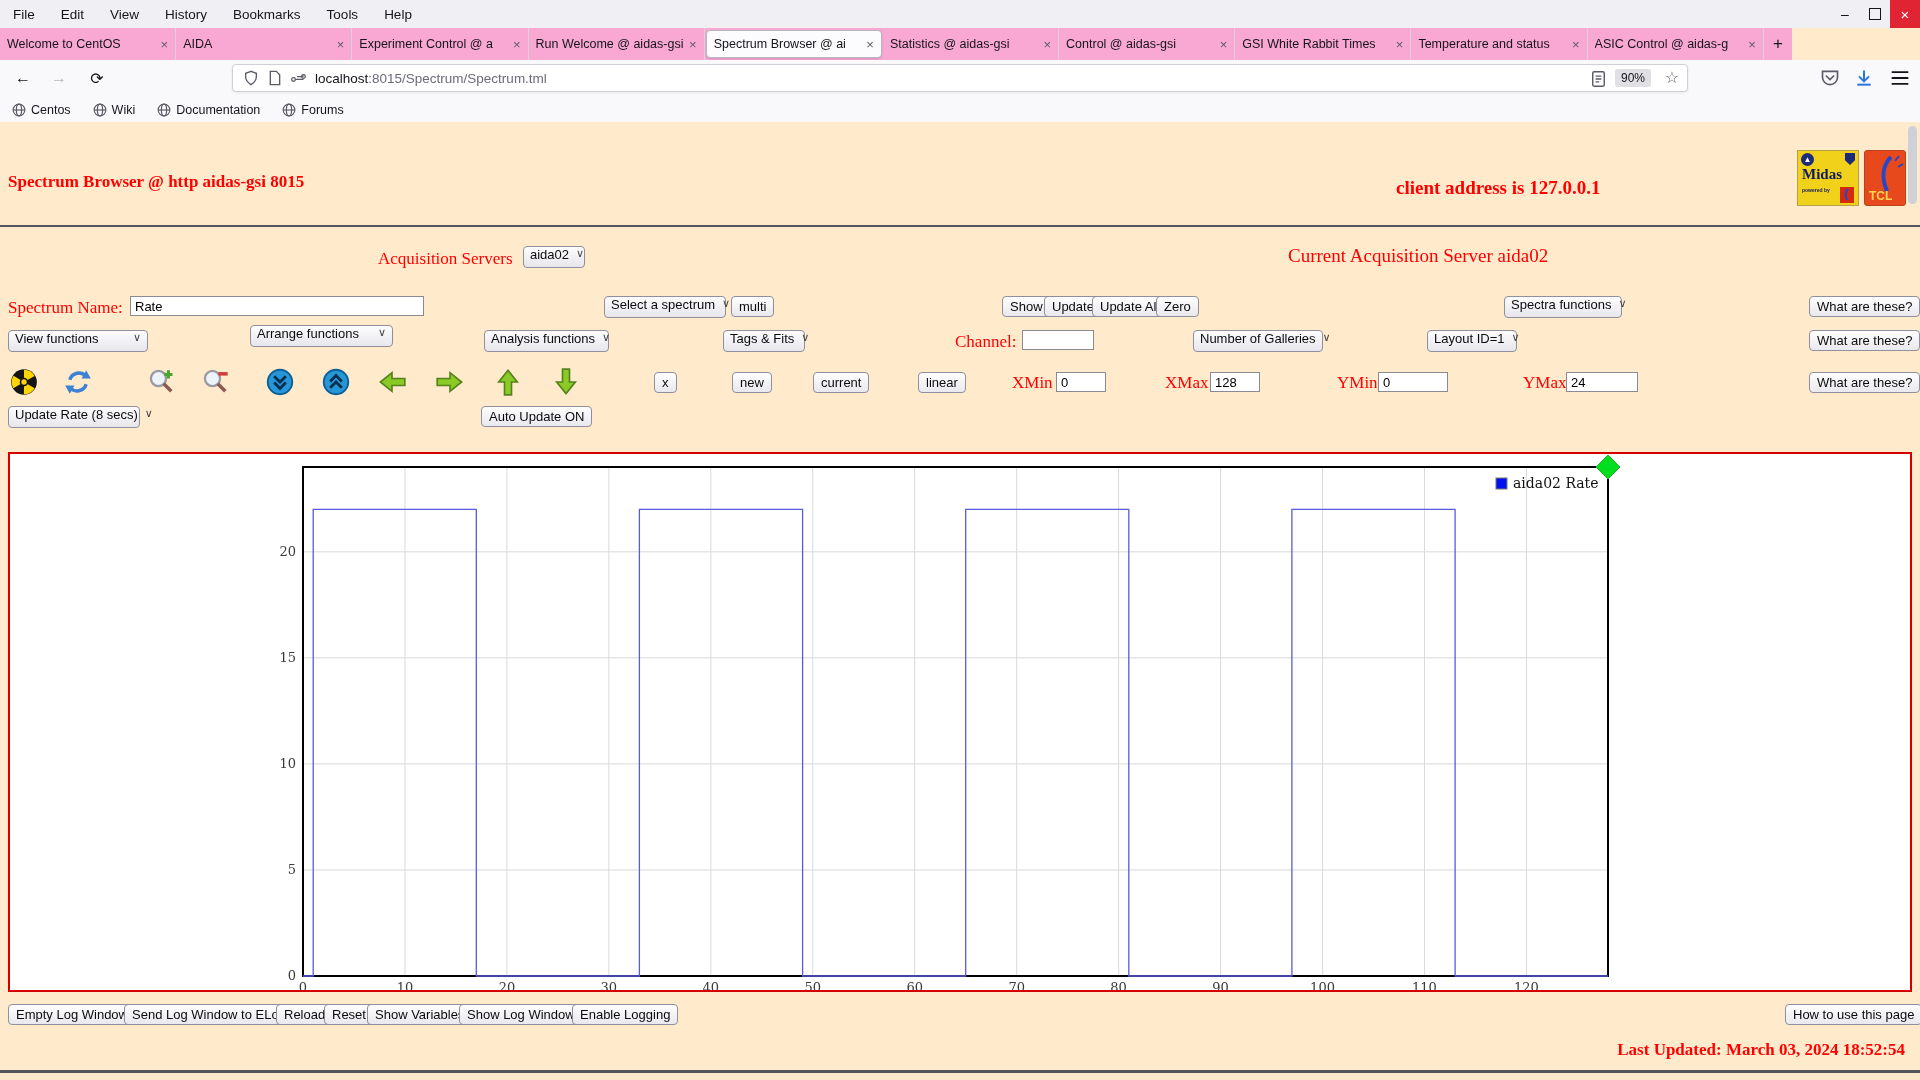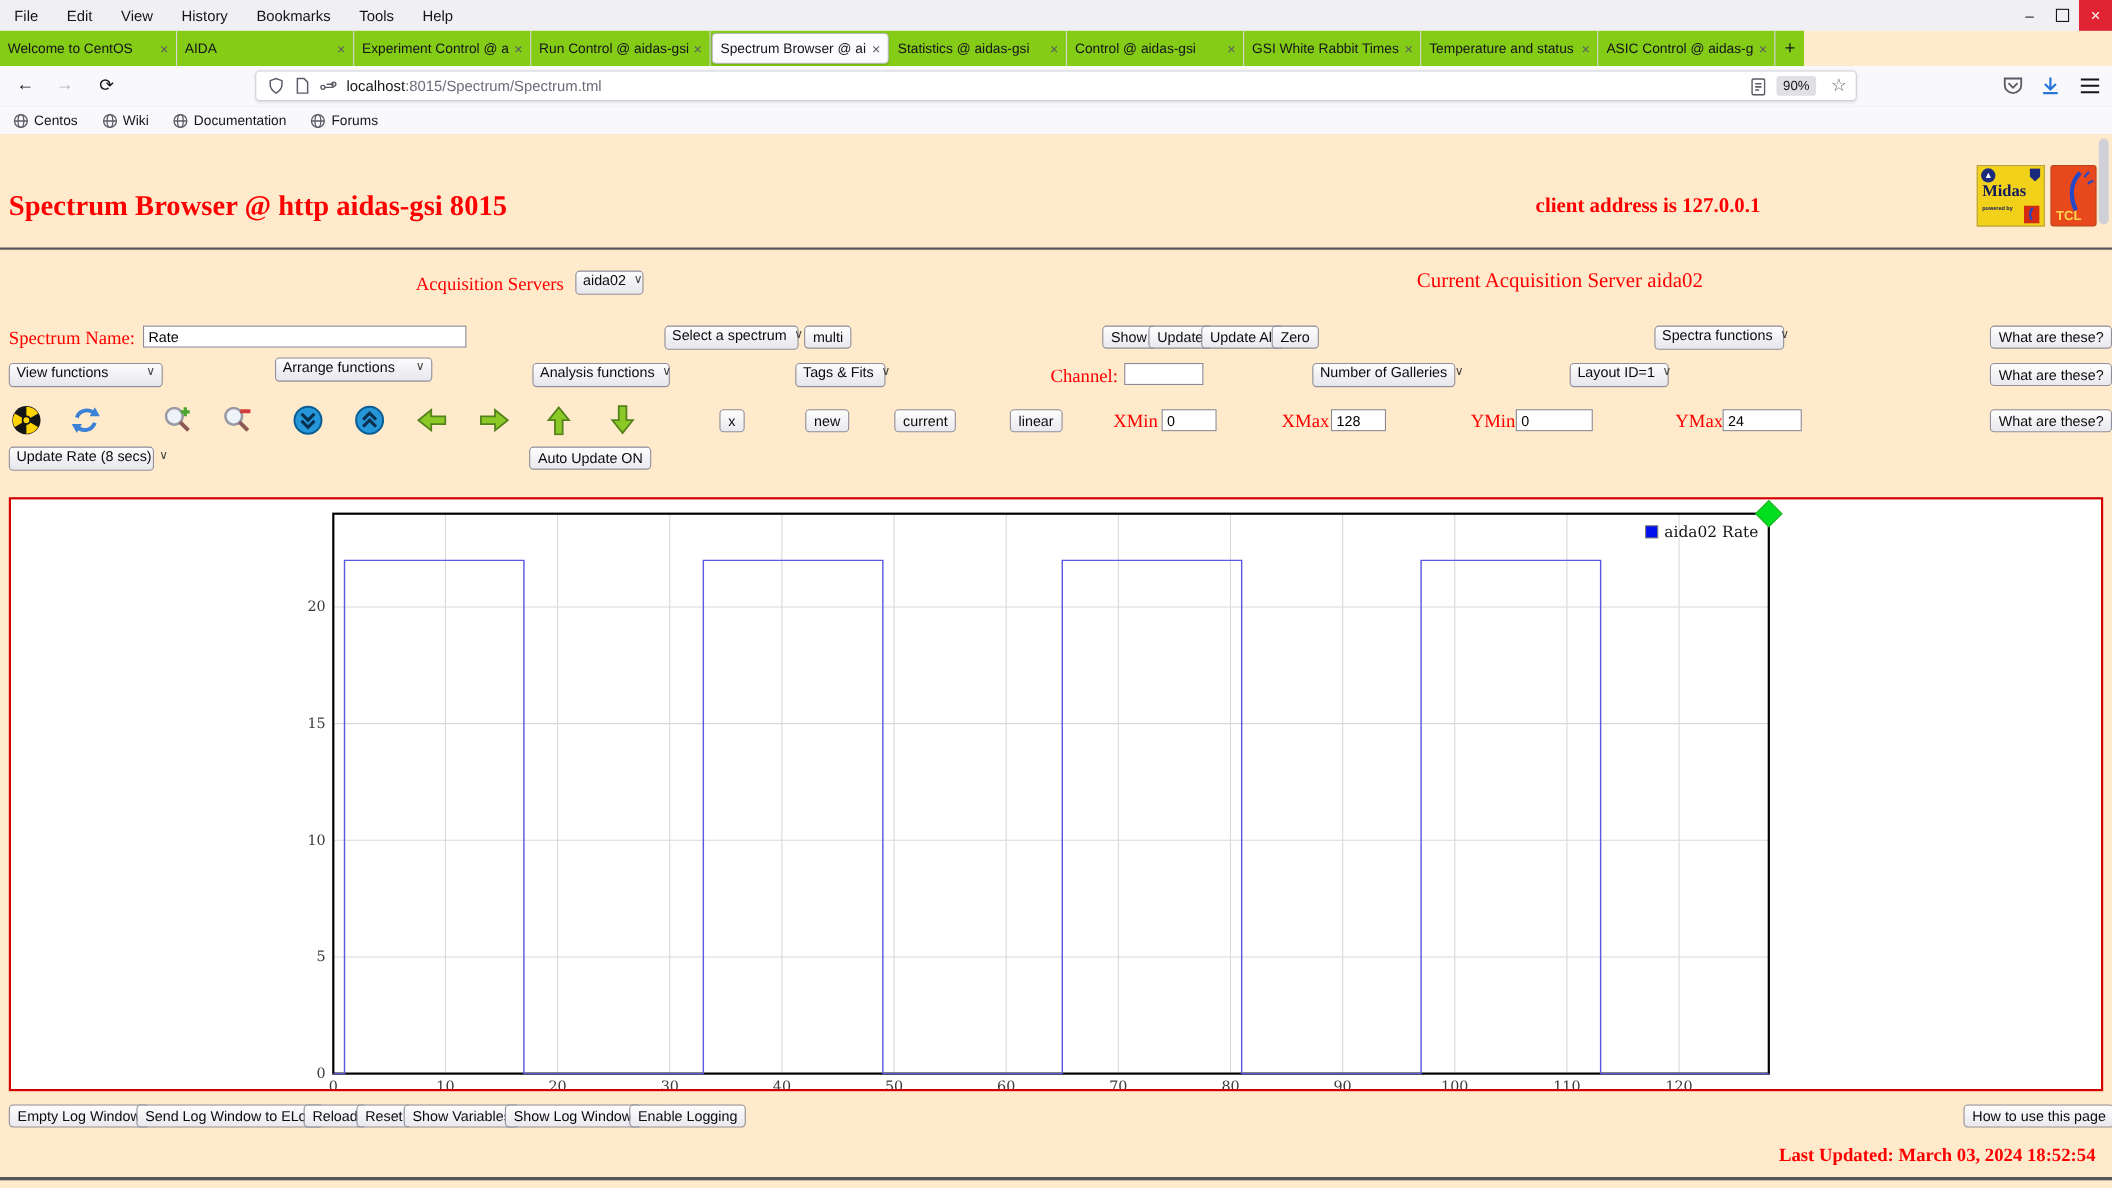--- a/index.html
+++ b/index.html
@@ -7,21 +7,21 @@
     font-family:"Liberation Sans",sans-serif;background:#ffeacb;}
   .abs{position:absolute;}
   
   .menubar{position:absolute;top:0;left:0;width:1920px;height:28px;background:#f0f0f4;
     display:flex;align-items:center;color:#15141a;font-size:13.5px;}
   .menu-item{padding:0 13px;cursor:default;}
   .win-controls{position:absolute;right:0;top:0;height:28px;display:flex;}
   .win-btn{width:30px;height:28px;display:flex;align-items:center;justify-content:center;color:#15141a;font-size:14px;}
   .win-max{width:10px;height:10px;border:1.5px solid #15141a;}
   .win-close{background:#e02433;color:#fff;font-size:15px;}
-  .tabbar{position:absolute;top:28px;left:0;width:1640px;height:32px;background:#84cc16;display:flex;align-items:stretch;}
+  .tabbar{position:absolute;top:28px;left:0;width:1792px;height:32px;background:#f9a8d4;display:flex;align-items:stretch;}
   .tab{width:186px;box-sizing:border-box;display:flex;align-items:center;padding:0 7px;
     border-right:1px solid #d4d4da;color:#15141a;font-size:12.5px;position:relative;}
   .tab-title{flex:1;white-space:nowrap;overflow:hidden;}
   .tab-close{color:#5b5b66;font-size:13px;margin-left:4px;flex:none;}
   .tab.active{background:#fcfcfe;border:1px solid #b8b8c1;border-radius:4px;margin:2px 1px;box-shadow:0 1px 2px rgba(0,0,0,.15);}
   .newtab{width:30px;display:flex;align-items:center;justify-content:center;color:#15141a;font-size:17px;}
   .navbar{position:absolute;top:60px;left:0;width:1920px;height:37px;background:#f9f9fb;border-bottom:1px solid #d4d4d8;}
   .nav-ico{position:absolute;top:5px;width:26px;height:26px;display:flex;align-items:center;justify-content:center;
     font-size:16px;color:#15141a;border-radius:4px;}
   .nav-ico.disabled{color:#b6b6be;}
@@ -30,21 +30,21 @@
   .url-text{font-size:13.5px;color:#15141a;margin-left:8px;}
   .url-path{color:#6b6b7b;}
   .zoom-badge{position:absolute;right:36px;top:4px;background:#dfdfe4;border-radius:3px;font-size:12px;color:#15141a;
     padding:2px 6px;}
   .bookmarksbar{position:absolute;top:97px;left:0;width:1920px;height:25px;background:#f9f9fb;border-bottom:1px solid #e0e0e6;
     display:flex;align-items:center;gap:22px;padding-left:12px;font-size:12.5px;color:#15141a;}
   .bookmark{display:flex;align-items:center;gap:5px;}
   
   .page{position:absolute;top:122px;left:0;width:1920px;height:958px;background:#ffeacb;}
   .serif-red{font-family:"Liberation Serif",serif;color:#ff0000;}
-  .hdr{font-weight:bold;font-size:26px;}
+  .hdr{font-weight:bold;font-size:17px;}
   .lbl{font-size:17px;}
   .hr{position:absolute;left:0;width:1920px;background:#55555c;}
   .btn{position:absolute;display:inline-flex;align-items:center;justify-content:center;height:21px;padding:0 7px;
     font-family:"Liberation Sans",sans-serif;font-size:13px;color:#0b0b0e;background:linear-gradient(#fefefe,#e9e9ee);
     border:1px solid #8f8f9d;border-radius:4px;box-sizing:border-box;white-space:nowrap;text-align:right;}
   .sel{position:absolute;display:inline-flex;justify-content:space-between;height:22px;padding:0 6px;
     font-size:13px;color:#0b0b0e;background:linear-gradient(#fdfdfe,#e6e6ec);border:1px solid #8f8f9d;border-radius:4px;
     box-sizing:border-box;white-space:nowrap;}
   .sel-arrow{color:#444;font-size:11px;margin-left:7px;}
   .inp{position:absolute;height:20px;border:1px solid #8a8a92;background:#fff;font-family:"Liberation Sans",sans-serif;
@@ -88,21 +88,21 @@
       </div>
       <div class="tab">
         <span class="tab-title">AIDA</span>
         <span class="tab-close">×</span>
       </div>
       <div class="tab">
         <span class="tab-title">Experiment Control @ a</span>
         <span class="tab-close">×</span>
       </div>
       <div class="tab">
-        <span class="tab-title">Run Control @ aidas-gsi</span>
+        <span class="tab-title">Run Welcome @ aidas-gsi</span>
         <span class="tab-close">×</span>
       </div>
       <div class="tab active">
         <span class="tab-title">Spectrum Browser @ ai</span>
         <span class="tab-close">×</span>
       </div>
       <div class="tab">
         <span class="tab-title">Statistics @ aidas-gsi</span>
         <span class="tab-close">×</span>
       </div>

